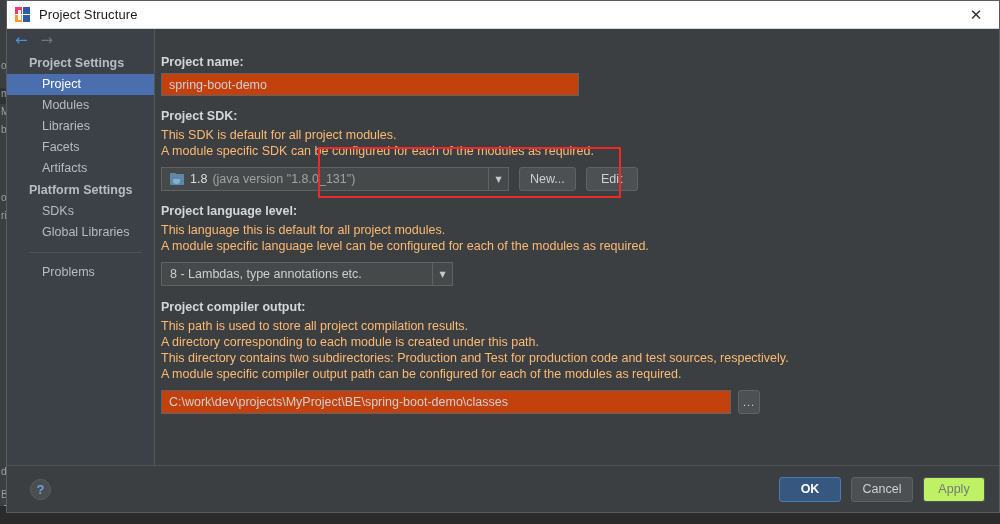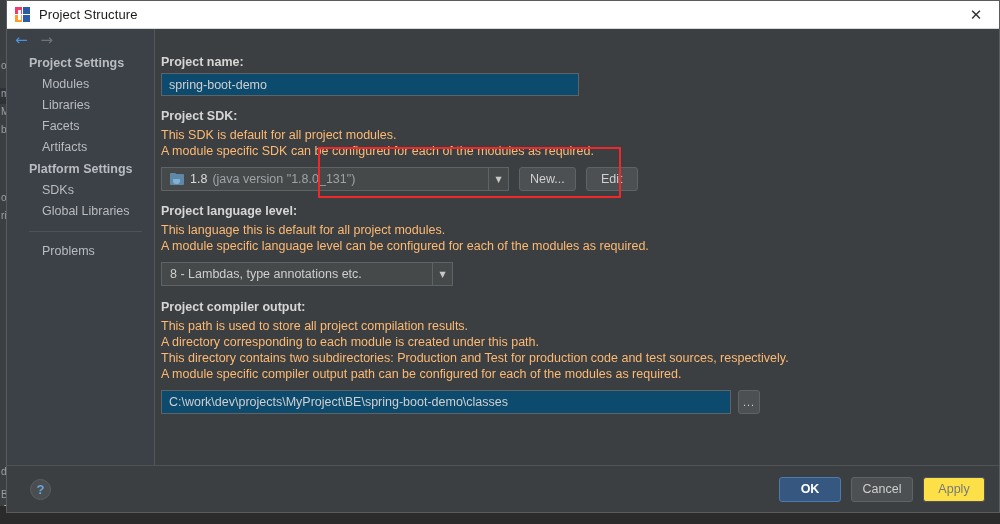--- a/index.html
+++ b/index.html
@@ -135,21 +135,21 @@
   .section { padding-left: 6px; }
   .lbl-bold {
     font-size: 12.5px; font-weight: bold; color: #d6d6d6;
     margin-bottom: 4px;
   }
   .lbl-desc {
     font-size: 12.5px; color: #fdba74; line-height: 16px;
   }
 
   .textfield {
-    height: 23px; background: #0c4a6e;
+    height: 23px; background: #c2410c;
     border: 1px solid #5e6366;
     display: flex; align-items: center;
     padding: 0 7px;
     font-size: 12.5px; color: #cfcfcf;
   }
   .combo {
     height: 24px; background: #45494a;
     border: 1px solid #5e6366;
     display: flex; align-items: center;
     font-size: 12.5px; color: #cfcfcf;
@@ -222,21 +222,21 @@
     cursor: pointer;
     font-family: "Liberation Sans", sans-serif;
   }
   .dlg-btn.primary {
     background: #365880; border: 1px solid #4c7bb0; color: #ffffff; font-weight: bold;
   }
   .dlg-btn.normal {
     background: #4c5052; border: 1px solid #5e6366; color: #cfcfcf;
   }
   .dlg-btn.disabled {
-    background: #fde047; border: 1px solid #4f5355; color: #75797b;
+    background: #bef264; border: 1px solid #4f5355; color: #75797b;
     cursor: default;
   }
 </style>
 </head>
 <body>
 
 <div id="bg-ide">
   <div id="bg-left-gutter">
     <div class="bg-frag" style="top:60px">o</div>
     <div id="bg-sel2"></div>
@@ -270,20 +270,21 @@
 
   <div id="dlg-body">
 
     <div id="sidebar">
       <div id="nav-row">
         <span class="nav-arrow enabled">←</span>
         <span class="nav-arrow disabled">→</span>
       </div>
 
       <div class="group-header">Project Settings</div>
+      <div class="side-item selected">Project</div>
       <div class="side-item">Modules</div>
       <div class="side-item">Libraries</div>
       <div class="side-item">Facets</div>
       <div class="side-item">Artifacts</div>
 
       <div class="group-header">Platform Settings</div>
       <div class="side-item">SDKs</div>
       <div class="side-item">Global Libraries</div>
 
       <div class="side-sep"></div>

